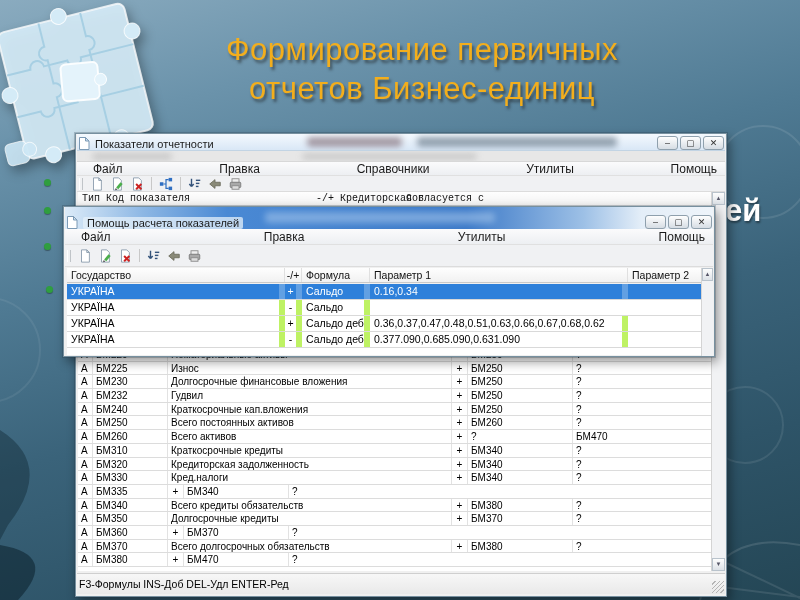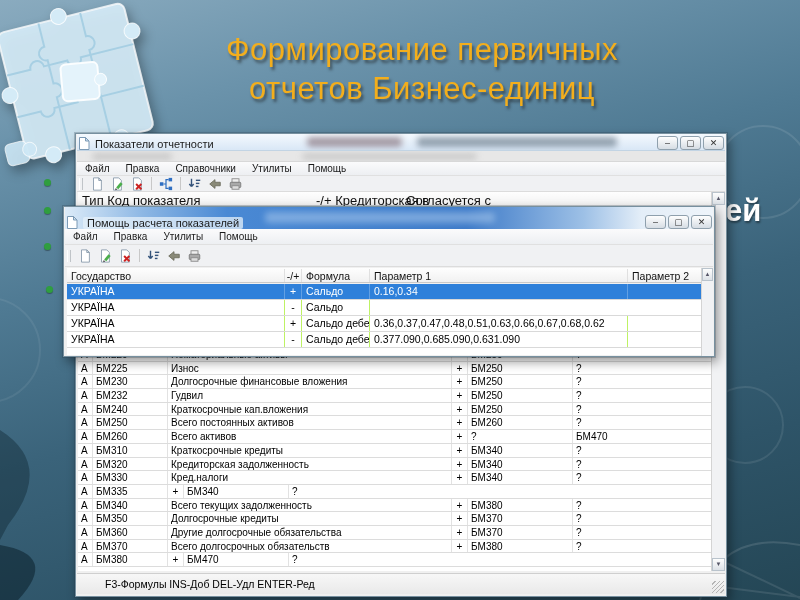--- a/index.html
+++ b/index.html
@@ -36,66 +36,66 @@
 
   .blob { position:absolute; filter:blur(3px); border-radius:4px; opacity:.55; }
 
   .cap-btns { margin-left:auto; display:flex; gap:2px; }
   .cap-btn { width:21px; height:14px; border:1px solid #8fa0ad; border-radius:3px;
     background:linear-gradient(#fefefe,#d6dde4); font-size:9px; line-height:12px; text-align:center; color:#333; }
 
   .blur-strip { position:absolute; left:1px; right:1px; top:17px; height:11px; background:#e7e7e7;
     border-bottom:1px solid #d8d8d8; overflow:hidden; }
 
-  .menubar { position:absolute; left:1px; right:1px; display:flex; align-items:center; padding-left:0;
-    font-size:10px; color:#1a1a1a; background:linear-gradient(#fbfbfc,#edeff2); border-bottom:1px solid #e0e0e0; }
+  .menubar { position:absolute; left:1px; right:1px; display:flex; align-items:center; padding-left:8px;
+    font-size:12px; color:#1a1a1a; background:linear-gradient(#fbfbfc,#edeff2); border-bottom:1px solid #e0e0e0;justify-content:space-between; }
   .win1 .menubar { top:28px; height:14px; }
   .win2 .menubar { top:22px; height:16px; }
   .menu-item { padding:0 8px; }
 
   .toolbar { position:absolute; left:1px; right:1px; display:flex; align-items:center;
     background:#f0f1f3; border-bottom:1px solid #dcdcdc; }
   .win1 .toolbar { top:42px; height:16px; }
   .win2 .toolbar { top:38px; height:22px; }
   .tgrip { width:4px; height:12px; border-left:1px solid #fff; border-right:1px solid #c0c4c8; margin:0 4px 0 2px; }
   .tsep { width:1px; height:13px; background:#c8c8c8; margin:0 4px; }
   .ticon { width:20px; height:16px; display:inline-flex; align-items:center; justify-content:center; }
 
   
   .colheader { position:absolute; left:2px; top:58px; width:635px; height:15px;
-    background:linear-gradient(#fefefe,#f1f1f1); border-bottom:1px solid #cfcfcf; font-size:13px; color:#111; }
+    background:linear-gradient(#fefefe,#f1f1f1); border-bottom:1px solid #cfcfcf; font-size:10px; color:#111;font-family:Liberation Mono, monospace; }
   .colheader span { position:absolute; top:1px; white-space:nowrap; }
   .ch1{left:4px}.ch2{left:238px}.ch3{left:328px}
 
   .t1wrap { position:absolute; left:2px; top:219px; width:635px; height:218px; overflow:hidden; background:#fff; }
   .t1inner { position:relative; top:-5px; }
   .t1row { display:flex; height:13.7px; font-size:10px; line-height:13px; color:#000;
     border-bottom:1px solid #dcdcdc; background:#fff; white-space:nowrap; }
   .t1row > div { border-right:1px solid #e2e2e2; padding-left:3px; overflow:hidden; }
   .c1{width:15px}.c2{width:75px}.c3{width:284px}.c4{width:16px;text-align:center;padding-left:0!important}.c5{width:105px}.c6{flex:1;border-right:none!important}
 
   .vscroll { position:absolute; right:1px; top:58px; width:14px; height:379px; background:#f1f2f4; border-left:1px solid #d4d4d4; }
   .sb-btn { position:absolute; left:0; width:13px; height:13px; background:linear-gradient(#fdfdfd,#dde2e7);
     border:1px solid #b9c3cc; font-size:6px; line-height:11px; text-align:center; color:#556; }
   .sb-up{top:0}.sb-down{bottom:0}
 
   .statusbar { position:absolute; left:1px; right:1px; bottom:2px; height:21px;
     background:linear-gradient(#f7f7f7,#e9e9e9); border-top:1px solid #cfcfcf;
-    font-size:10.5px; line-height:20px; color:#000; padding-left:28px; }
+    font-size:10.5px; line-height:20px; color:#000; padding-left:2px; }
   .grip { position:absolute; right:1px; bottom:1px; width:12px; height:12px;
     background: repeating-linear-gradient(135deg, transparent 0 2px, #b5b5b5 2px 3px); }
 
   
   .t2header { position:absolute; left:3px; top:61px; width:636px; height:15px; display:flex;
-    background:linear-gradient(#fefefe,#f1f1f1); border-bottom:1px solid #c9c9c9; font-size:10.5px; color:#111;align-items:center; }
+    background:linear-gradient(#fefefe,#f1f1f1); border-bottom:1px solid #c9c9c9; font-size:10.5px; color:#111; }
   .t2header > div { padding:1px 0 0 4px; border-right:1px solid #e0e0e0; overflow:hidden; white-space:nowrap; }
   .t2wrap { position:absolute; left:3px; top:77px; width:636px; height:71px; background:#fff; overflow:hidden; }
   .t2row { display:flex; height:16px; font-size:10.5px; line-height:15px; color:#000;
     border-bottom:1px solid #d9d9d9; background:#fff; white-space:nowrap; }
-  .t2row > div { border-right:1px solid #bef264; padding-left:4px; overflow:hidden; }
+  .t2row > div { border-right:6px solid #bef264; padding-left:4px; overflow:hidden; }
   .g1{width:218px}.g2{width:17px;text-align:center;padding-left:0!important}.g3{width:68px}.g4{width:258px}.g5{flex:1;border-right:none!important}
   .t2row.sel { background:#2e80da; color:#fff; }
   .t2row.sel > div { border-right-color:rgba(255,255,255,.25); }
   .vscroll2 { position:absolute; right:1px; top:61px; width:12px; height:88px; background:#f1f2f4; border-left:1px solid #d4d4d4; }
 </style>
 </head>
 <body>
 
 <div class="slide">
 
@@ -315,37 +315,36 @@
         <div class="t1row">
             <div class="c1">А</div>
             <div class="c2">БМ335</div>
             <div class="c4">+</div>
             <div class="c5">БМ340</div>
             <div class="c6">?</div>
           </div>
         <div class="t1row">
             <div class="c1">А</div>
             <div class="c2">БМ340</div>
-            <div class="c3">Всего текущих задолженность</div>
+            <div class="c3">Всего кредиты обязательств</div>
             <div class="c4">+</div>
             <div class="c5">БМ380</div>
             <div class="c6">?</div>
           </div>
         <div class="t1row">
             <div class="c1">А</div>
             <div class="c2">БМ350</div>
             <div class="c3">Долгосрочные кредиты</div>
             <div class="c4">+</div>
             <div class="c5">БМ370</div>
             <div class="c6">?</div>
           </div>
         <div class="t1row">
             <div class="c1">А</div>
             <div class="c2">БМ360</div>
-            <div class="c3">Другие долгосрочные обязательства</div>
             <div class="c4">+</div>
             <div class="c5">БМ370</div>
             <div class="c6">?</div>
           </div>
         <div class="t1row">
             <div class="c1">А</div>
             <div class="c2">БМ370</div>
             <div class="c3">Всего долгосрочных обязательств</div>
             <div class="c4">+</div>
             <div class="c5">БМ380</div>

